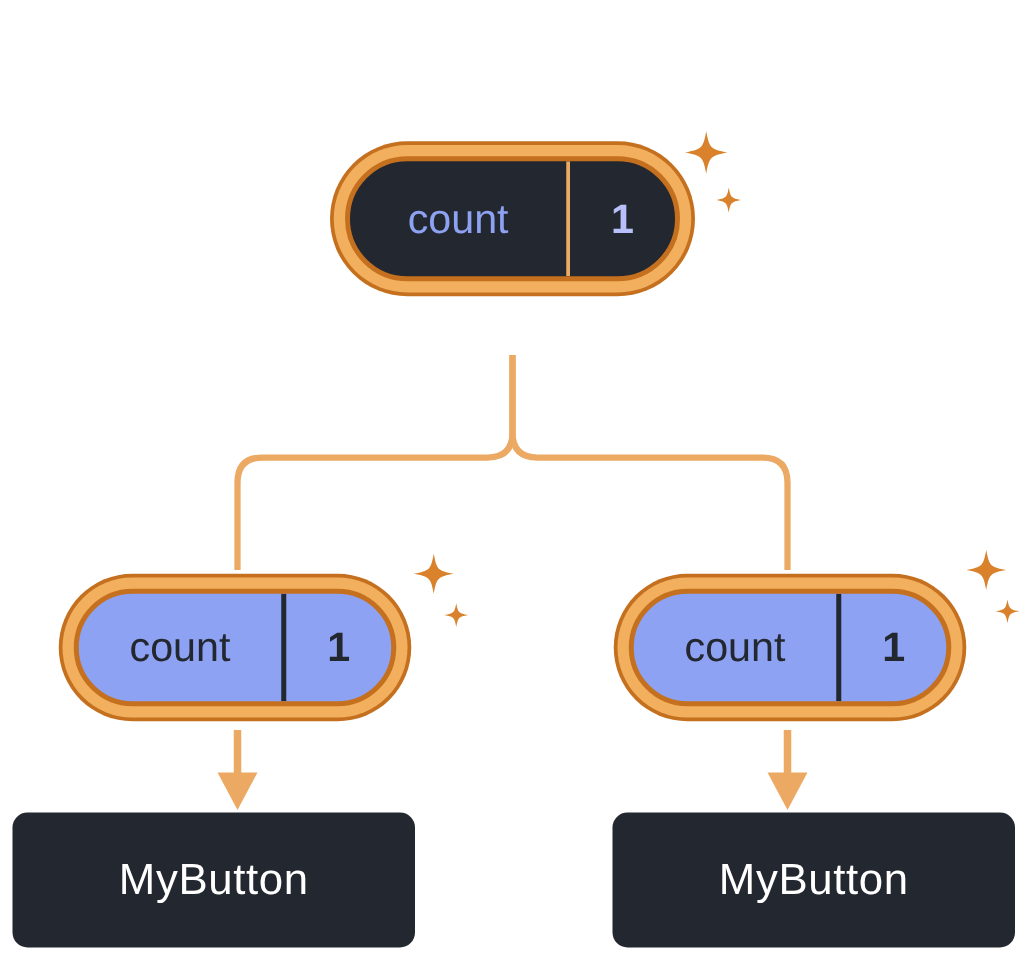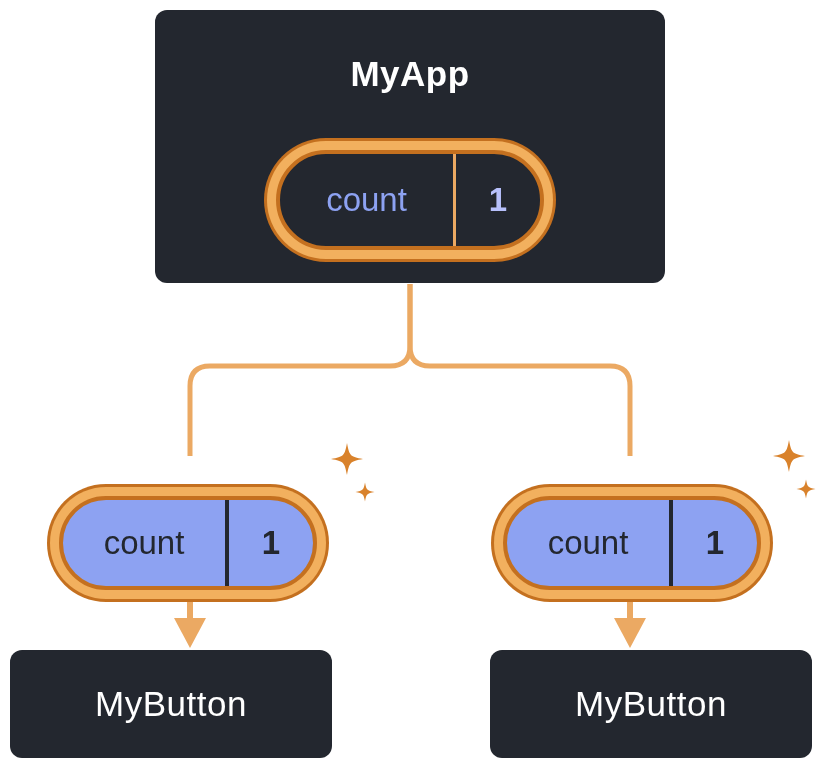--- a/index.html
+++ b/index.html
@@ -44,21 +44,20 @@
   .node-button-right { left: 490px; top: 650px; width: 322px; height: 108px; }
 
   
   .pill {
     position: absolute;
     display: flex; align-items: stretch;
     border-radius: 999px;
     border: 4px solid var(--ring-dark);
     box-shadow: 0 0 0 9px var(--ring-light), 0 0 0 12px var(--ring-dark);
     overflow: hidden;
-    margin-top: 25px;
   }
   .pill-root {
     left: 276px; top: 125px; width: 268px; height: 100px;
     background: var(--node-fill);
   }
   .pill-root .pill-label { color: var(--pill-label-top); font-weight: 400; }
   .pill-root .pill-value { color: var(--pill-value-top); }
   .pill-root .pill-divider { width: 3px; background: var(--connector); }
 
   .pill-child {
@@ -111,23 +110,20 @@
     <g>
       <use href="#sparkle4" class="sparkle" transform="translate(347,459) scale(1.6)"></use>
       <use href="#sparkle4" class="sparkle" transform="translate(365,492) scale(0.95)"></use>
     </g>
     <g>
       <use href="#sparkle4" class="sparkle" transform="translate(789,456) scale(1.6)"></use>
       <use href="#sparkle4" class="sparkle" transform="translate(806,489) scale(0.95)"></use>
     </g>
   </svg>
 
-  <div class="node node-root">
-    <div class="node-title">MyApp</div>
-  </div>
 
   <div class="pill pill-root">
     <span class="pill-label">count</span>
     <span class="pill-divider"></span>
     <span class="pill-value">1</span>
   </div>
 
   <div class="pill pill-child pill-left">
     <span class="pill-label">count</span>
     <span class="pill-divider"></span>

